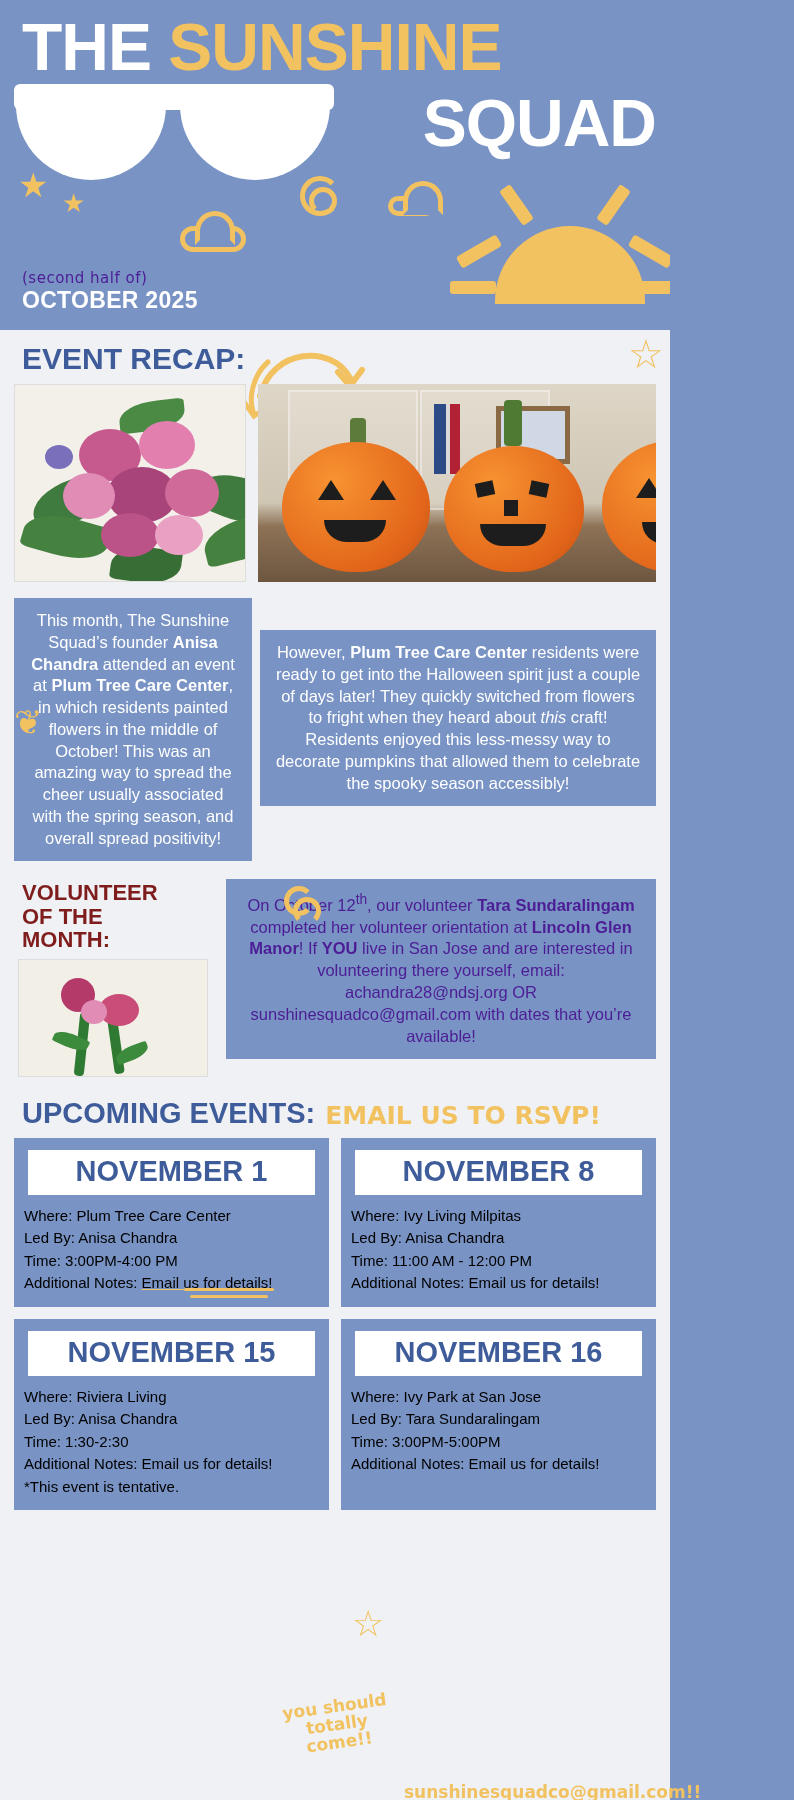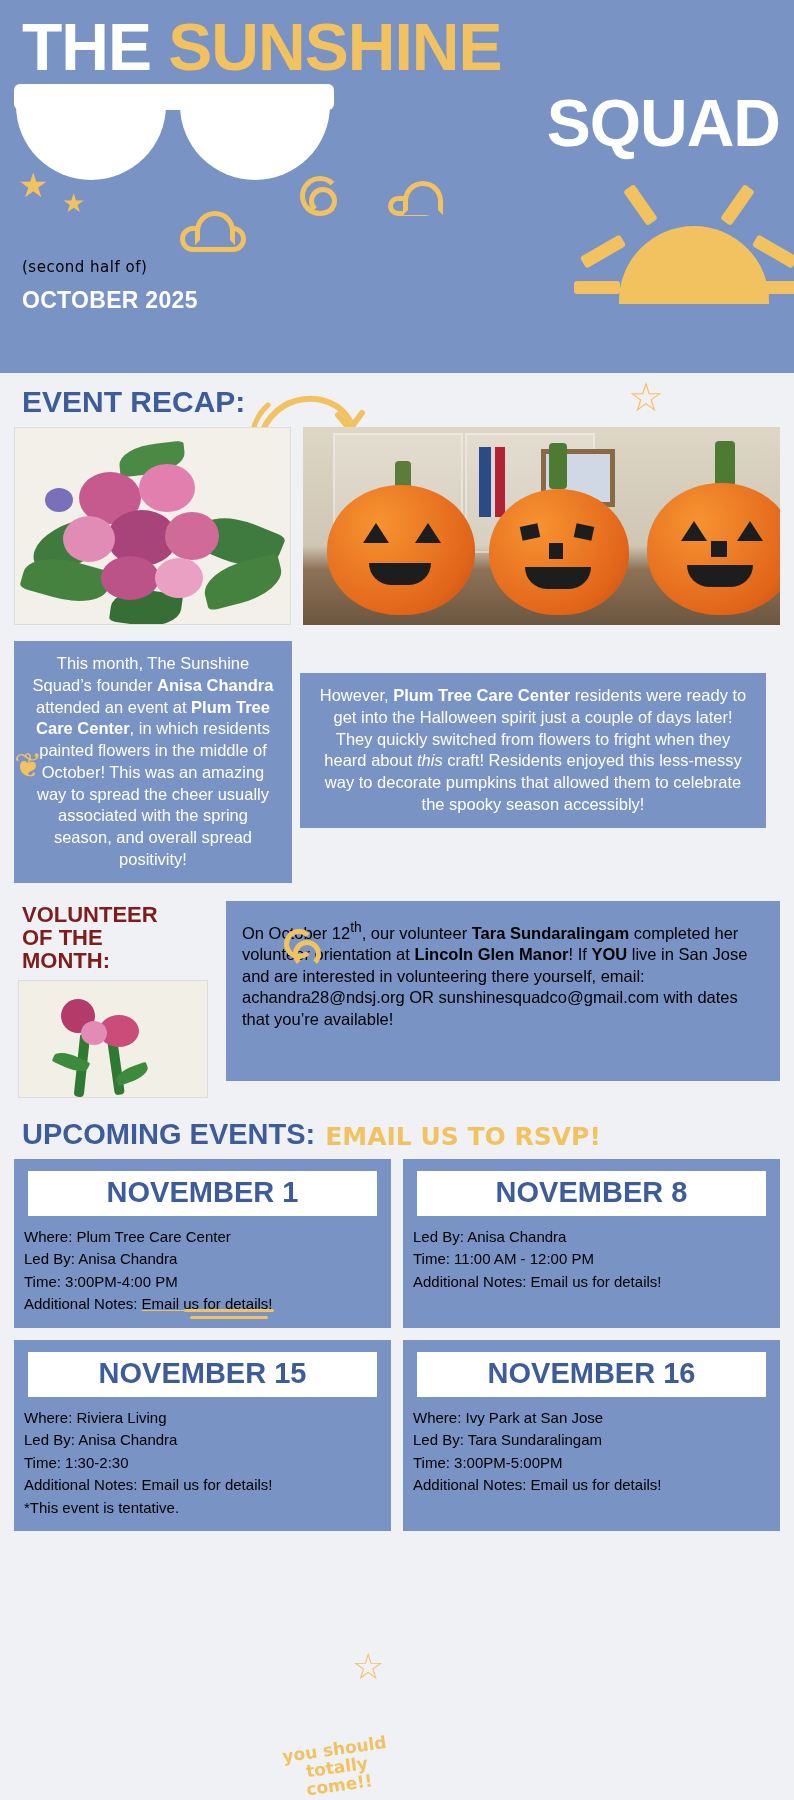--- a/index.html
+++ b/index.html
@@ -5,21 +5,21 @@
   * { box-sizing: border-box; }
   html, body { margin:0; padding:0; }
   body {
     width: 794px;
     height: 1800px;
     background: #7893c4;
     font-family: "Liberation Sans", sans-serif;
     overflow: hidden;
     position: relative;
   }
-  .page { position: relative; width: 794px; height: 1800px; }
+  .page { position: relative; width: 670px; height: 1800px; }
 
   
   .header {
     position: relative;
     height: 330px;
     background: #7893c4;
     overflow: hidden;
   }
   .title-line1 {
     position: absolute;
@@ -126,40 +126,39 @@
     border-bottom-color: transparent;
     left: 4px; top: 6px;
   }
 
   .date-wrap {
     position: absolute;
     left: 22px; bottom: 16px;
   }
   .date-small {
     font-family: "DejaVu Sans", sans-serif;
-    color: #000000;
+    color: #4c1d95;
     font-size: 15px;
     letter-spacing: 0.5px;
-    margin-bottom: 11px;
+    margin-bottom: 0;
   }
   .date-big {
     color: #ffffff;
     font-size: 23px;
     font-weight: bold;
     letter-spacing: 0.3px;
   }
 
   
   .section-light { background: #eff1f5; position: relative; }
 
   .h-recap {
     font-size: 30px; font-weight: bold; color: #3e5c9a;
     letter-spacing: 0px;
     padding: 12px 0 8px 22px;
-    margin-top: 43px;
   }
 
   .photos { display: flex; gap: 12px; padding: 0 14px; align-items: flex-start; }
 
   .photo-flowers {
     width: 278px; height: 198px;
     background: #f3f0ea;
     border: 1px solid #ddd;
     position: relative;
     overflow: hidden;
@@ -216,23 +215,23 @@
   .vol-heading {
     font-size: 22px; font-weight: bold; color:#7f1d1d; line-height: 1.05;
     margin: 4px 0 8px 8px;
   }
   .vol-photo {
     width: 190px; height: 118px; margin-left: 4px;
     background: #f2efe7; border:1px solid #ddd; position: relative; overflow:hidden;
   }
   .vol-right {
     flex: 1;
-    background:#7893c4; color:#000000; 
+    background:#7893c4; color:#4c1d95; text-align:center;
     font-size: 16.5px; line-height: 1.32;
-    padding: 18px 16px;
+    padding: 12px 16px;
     margin-top: 2px;
     height: 180px;
   }
 
   
   .up-head { display:flex; align-items:flex-end; gap: 10px; padding: 6px 14px 4px 22px; }
   .up-title { font-size: 29px; font-weight: bold; color:#3e5c9a; letter-spacing:0px; }
   .up-rsvp { font-family:"DejaVu Sans", sans-serif; font-size: 25px; color:#f2c261; font-weight: bold; }
 
   .grid { display:grid; grid-template-columns: 1fr 1fr; gap: 12px; padding: 4px 14px 14px 14px; }
@@ -438,20 +437,21 @@
         </div>
         <div class="underline-doodle" style="left:170px; bottom:16px; width:90px;"></div>
         <div class="underline-doodle" style="left:176px; bottom:9px; width:78px;"></div>
       </div>
 
       <div class="card">
         <div class="card-title-box">
           <div class="card-title">NOVEMBER 8</div>
         </div>
         <div class="card-body">
+          <div>Where: Ivy Living Milpitas</div>
           <div>Led By: Anisa Chandra</div>
           <div>Time: 11:00 AM - 12:00 PM</div>
           <div>
             <span>Additional Notes: </span><span>Email us for details!</span>
           </div>
         </div>
       </div>
 
       <div class="card">
         <div class="card-title-box">

